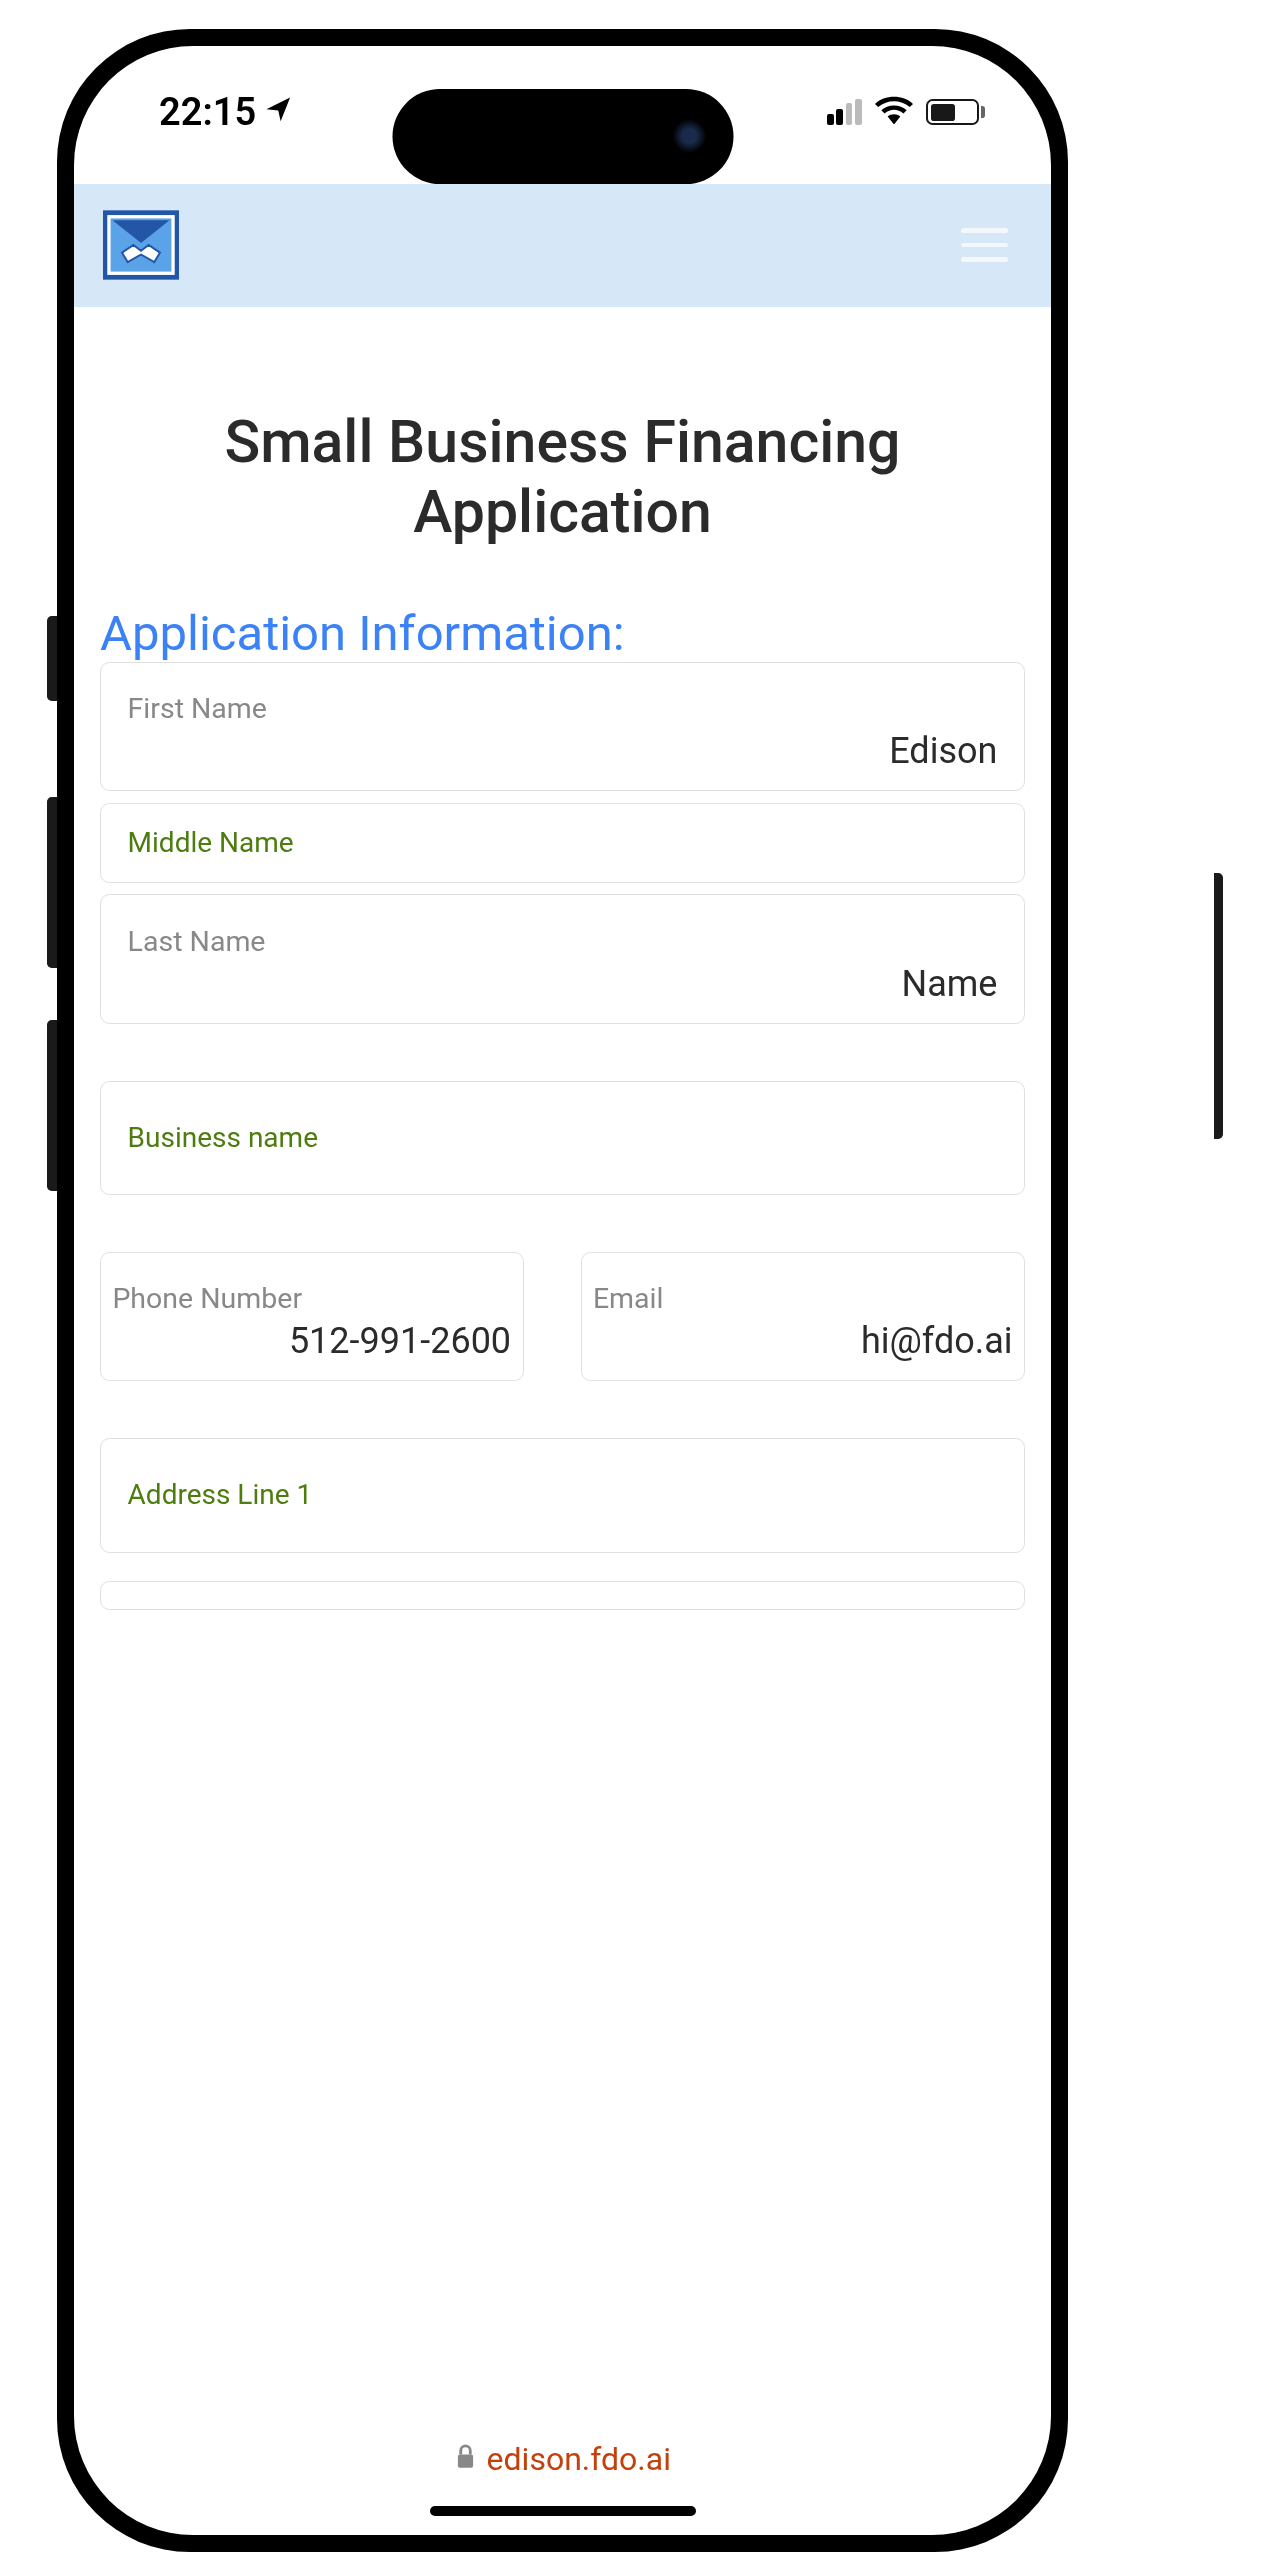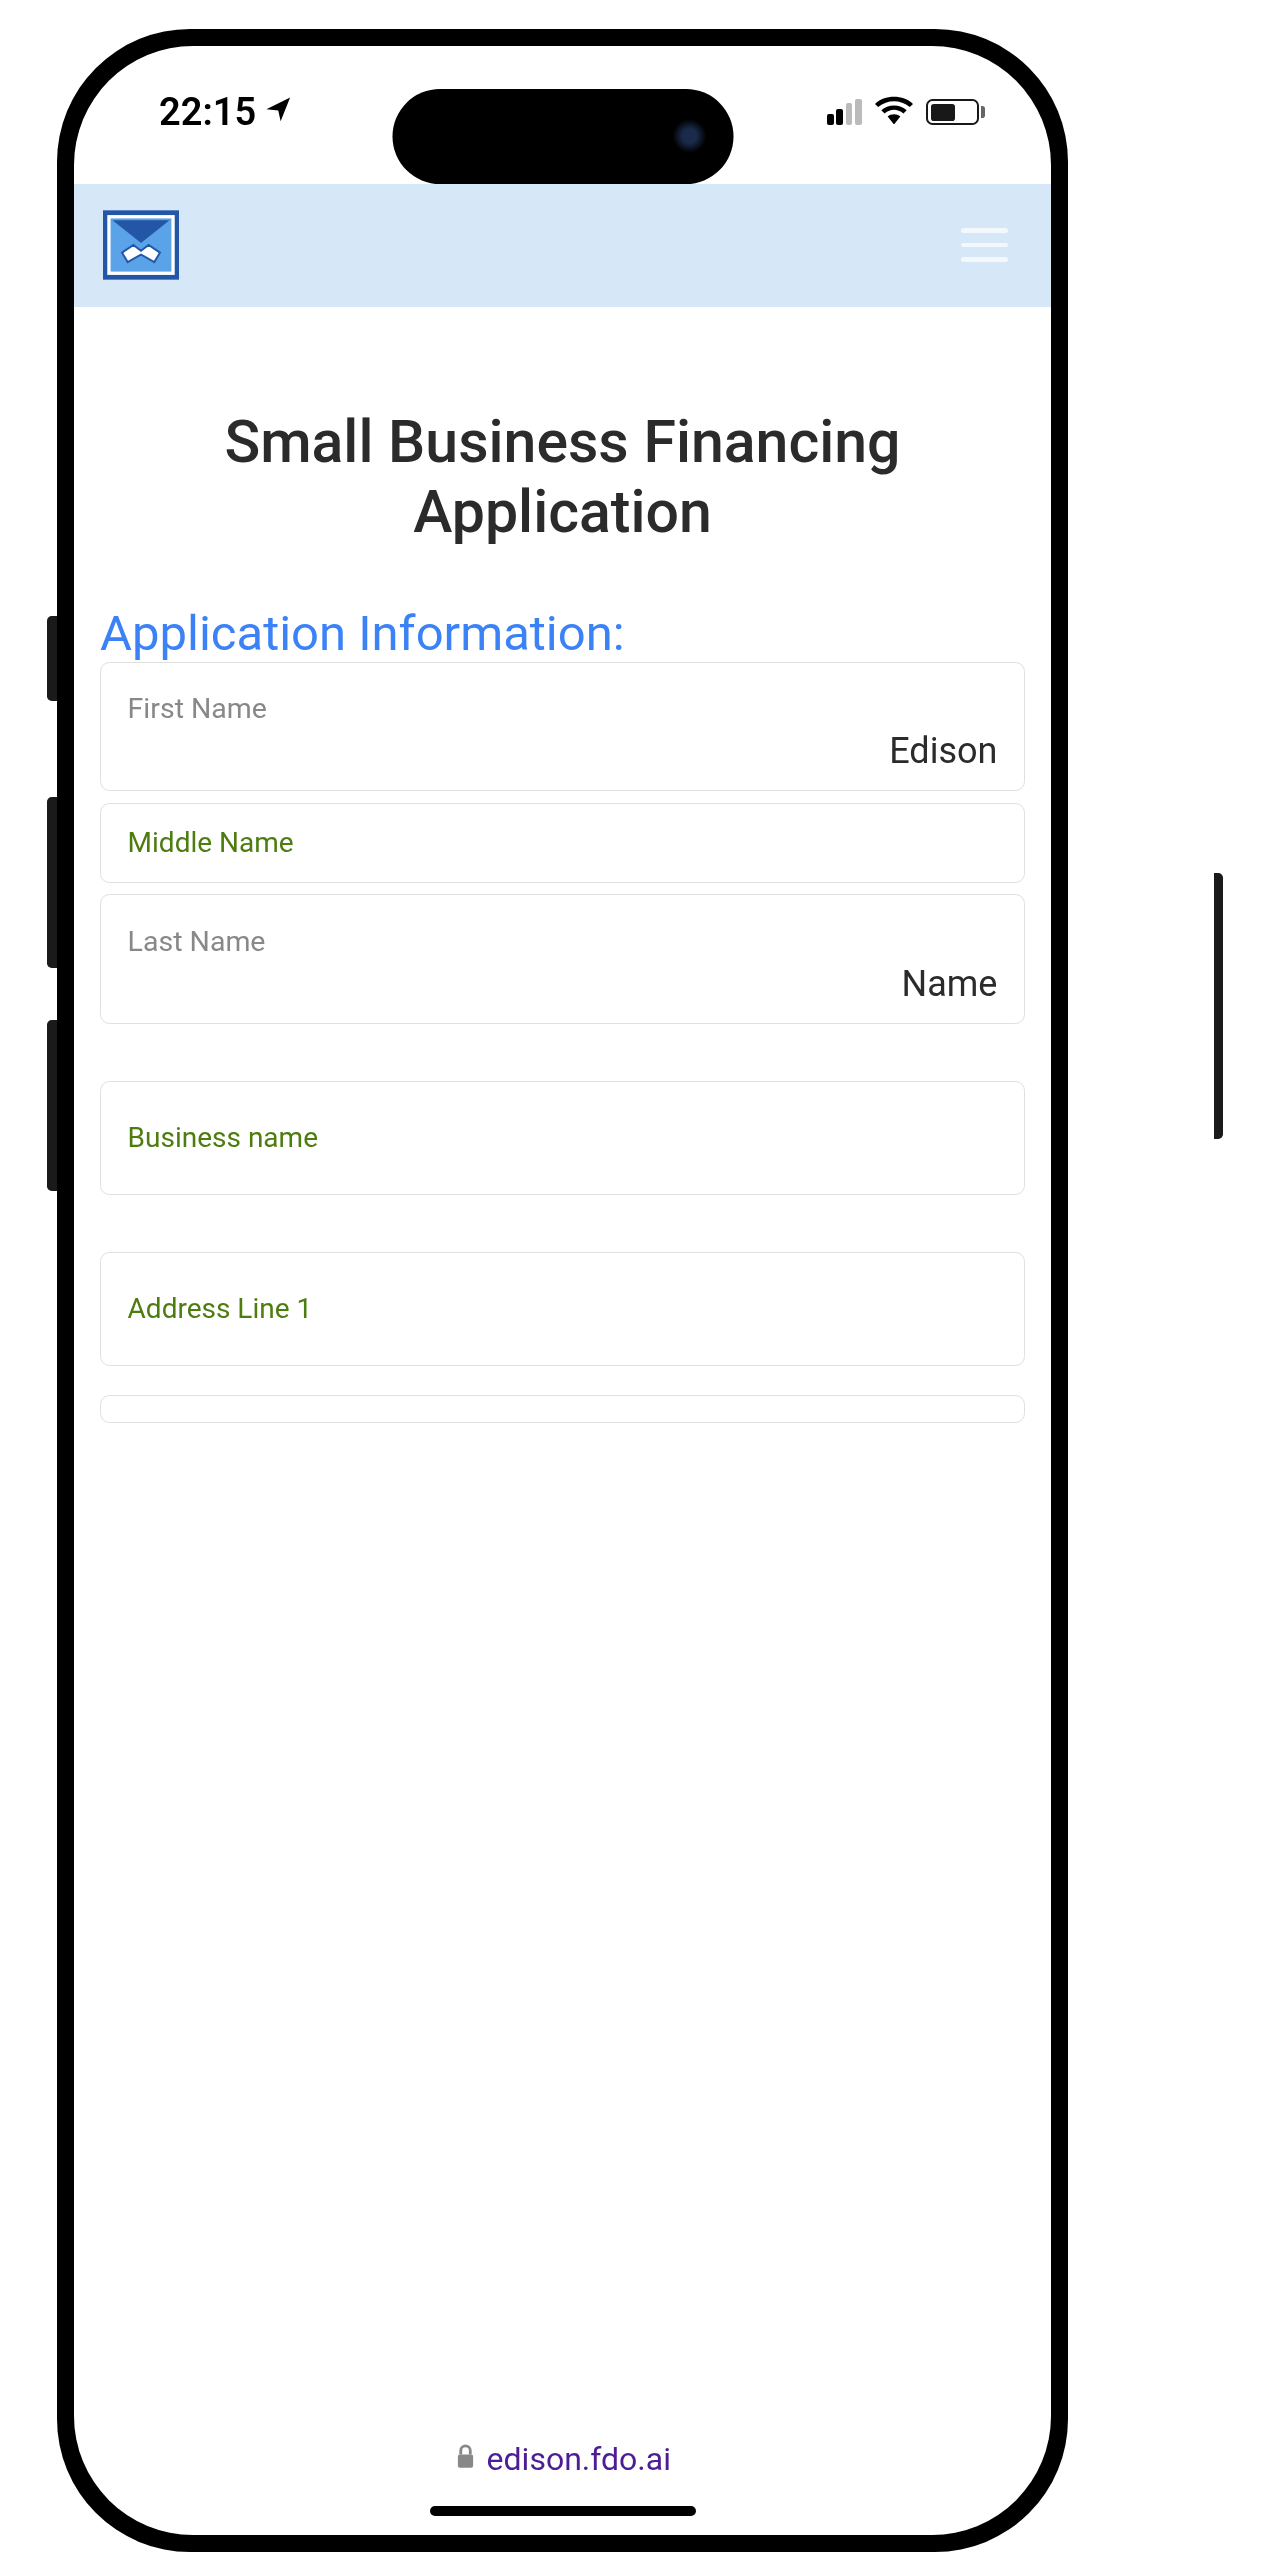--- a/index.html
+++ b/index.html
@@ -296,21 +296,21 @@
       right: 0;
       height: 57px;
       display: flex;
       align-items: center;
       justify-content: center;
       gap: 9.5px;
     }
     
     .bottom-url {
       font-size: 32px;
-      color: #4c1d95;
+      color: #c2410c;
     }
     
     .lock-icon {
       font-size: 26.6px;
       color: #888;
     }
     
     .home-indicator {
       position: absolute;
       bottom: 19px;
@@ -406,20 +406,30 @@
           <div class="input-value">Name</div>
         </div>
       </div>
 
       <div class="field-group gap">
         <div class="input-box" style="padding: 38px 26.6px;">
           <div class="input-placeholder">Business name</div>
         </div>
       </div>
 
+      <div class="field-group gap row-2">
+        <div class="input-box with-label" style="padding-left: 11.4px; padding-right: 11.4px;">
+          <div class="input-label">Phone Number</div>
+          <div class="input-value" style="padding-left: 15px;">512-991-2600</div>
+        </div>
+        <div class="input-box with-label" style="padding-left: 11.4px; padding-right: 11.4px;">
+          <div class="input-label">Email</div>
+          <div class="input-value" style="padding-left: 28.5px;">hi@fdo.ai</div>
+        </div>
+      </div>
 
       <div class="field-group gap">
         <div class="input-box" style="padding: 38px 26.6px;">
           <div class="input-placeholder">Address Line 1</div>
         </div>
       </div>
 
       <div class="field-group" style="margin-top: 28.5px;">
         <div class="input-box" style="height: 28.5px; padding: 0;"></div>
       </div>

